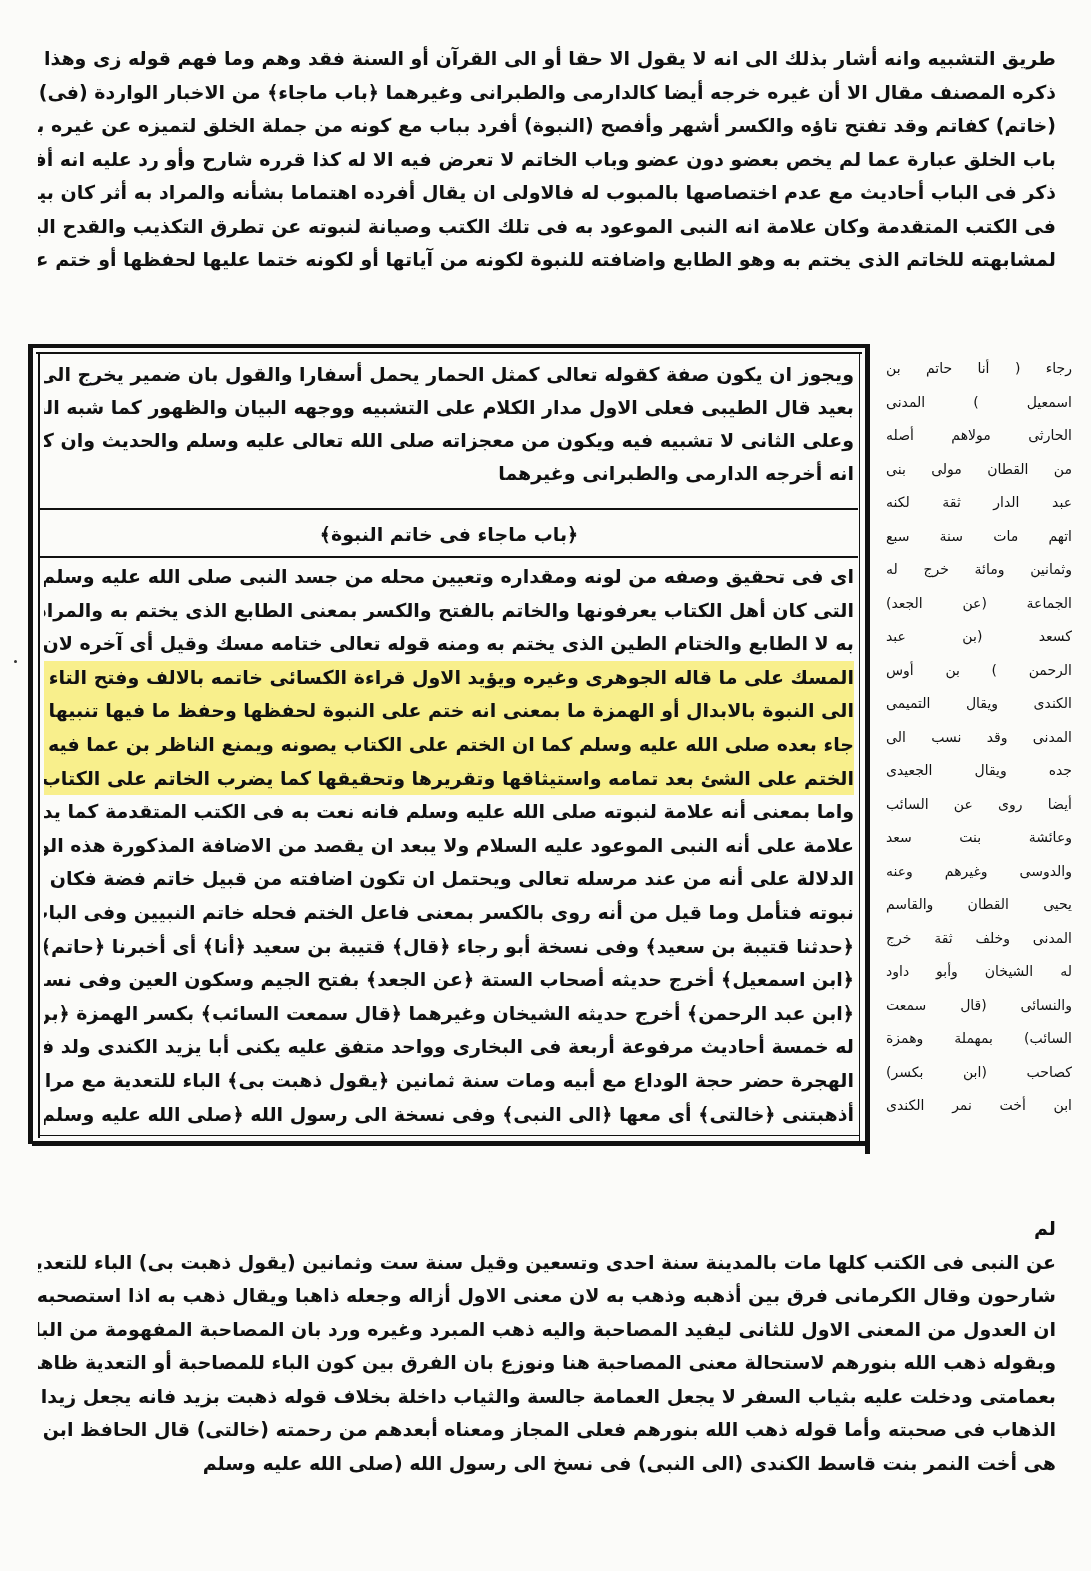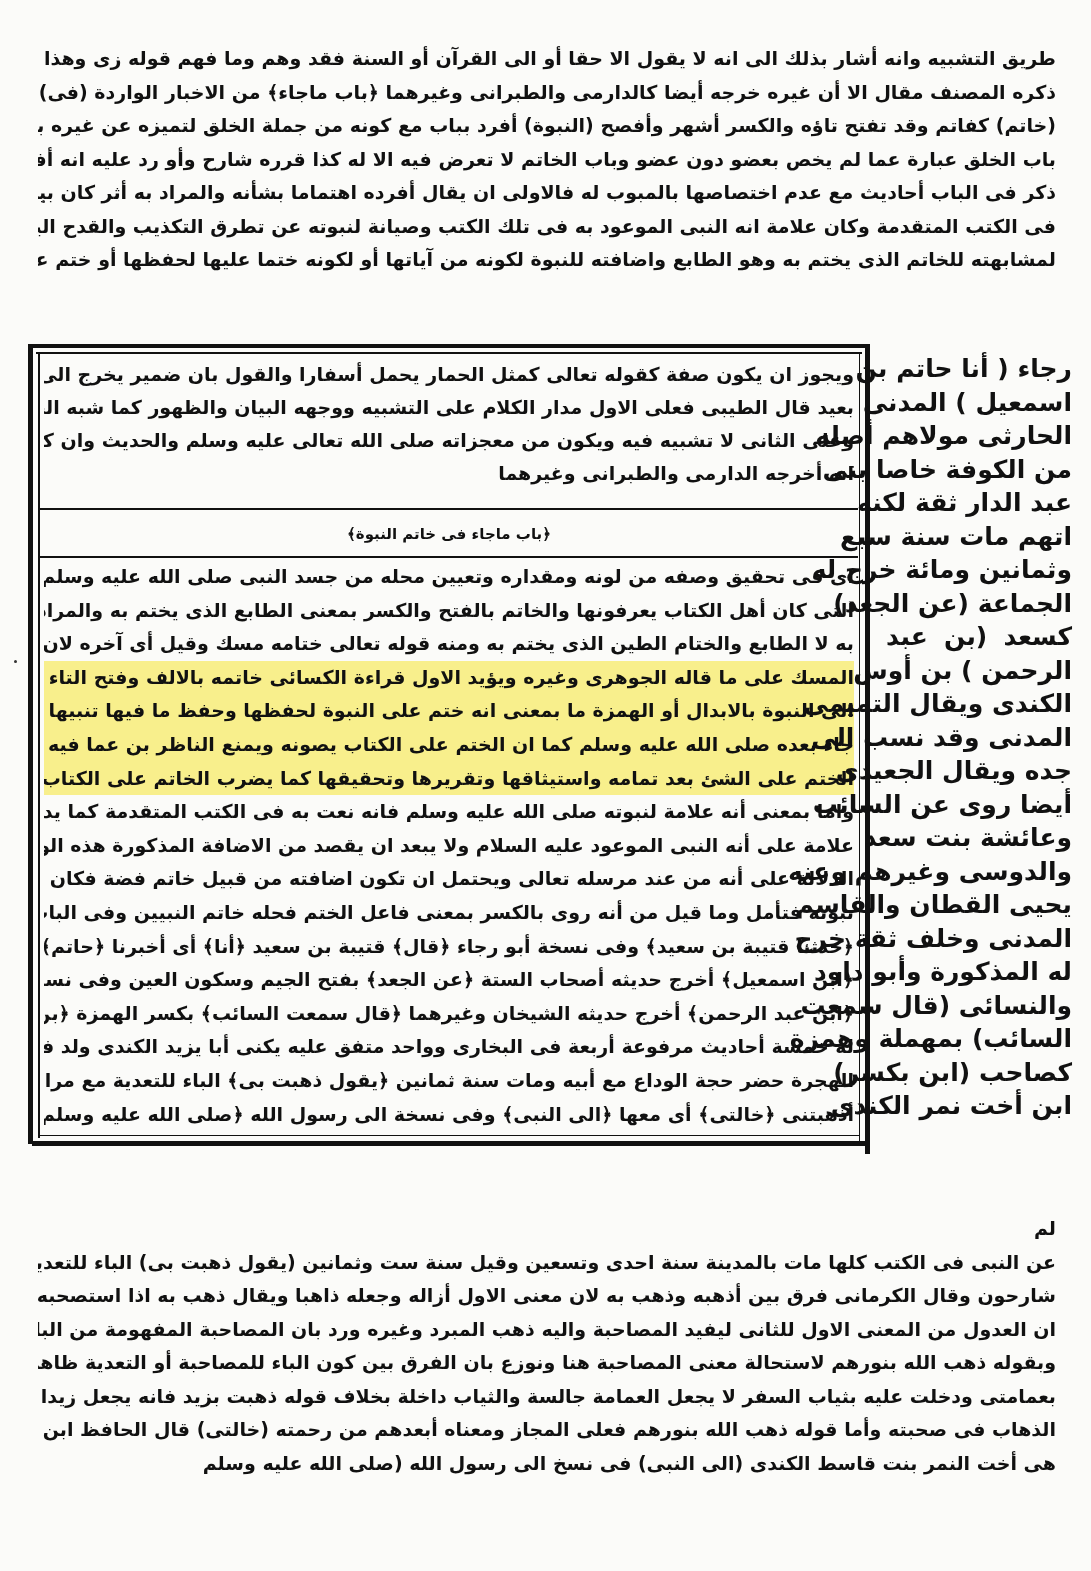--- a/index.html
+++ b/index.html
@@ -43,30 +43,30 @@
   .frame .bottom-thin { position: absolute; left: 10px; right: 10px; bottom: 48px; height: 1.5px; background: #111; }
   .frame .bottom-thick { position: absolute; left: 4px; right: 0; bottom: 38px; height: 5px; background: #111; }
 
   .box-content { position: absolute; left: 16px; right: 16px; }
   .box-upper { top: 14px; }
   .box-upper .line { height: 33px; line-height: 33px; }
   .box-upper .line.short { text-align: left; text-align-last: right; }
   .rule { position: absolute; left: 12px; right: 12px; height: 2px; background: #111; }
   .heading {
     position: absolute; left: 16px; right: 16px; top: 170px; height: 40px;
-    text-align: center; font-size: 15px; font-weight: bold; line-height: 40px;
+    text-align: center; font-size: 19px; font-weight: bold; line-height: 40px;
   }
   .box-lower { top: 216px; }
   .box-lower .line { height: 33.6px; line-height: 33.6px; }
   .hl { background: #f8ef8c; }
 
   
   .margin-col { position: absolute; left: 880px; top: 352px; width: 200px; }
   .margin-col .mline {
-    font-size: 25px; font-weight: bold; line-height: 33.5px; height: 33.5px;
+    font-size: 14px; font-weight: normal; line-height: 33.5px; height: 33.5px;
     text-align: justify; text-align-last: justify; white-space: nowrap; padding-right: 8px; padding-left: 6px;
   }
 
   
   .bottom-block { position: absolute; left: 38px; top: 1212px; width: 1018px; }
   .bottom-block .line { height: 33.5px; line-height: 33.5px; }
   .bottom-block .first { display: flex; justify-content: space-between; text-align-last: auto; }
   .bottom-block .right-only { text-align: center; text-align-last: right; }
   .lam-mark { font-size: 19px; font-weight: bold; }
   .stray-dot { position: absolute; width: 3px; height: 3px; background: #333; border-radius: 50%; }
@@ -131,36 +131,36 @@
     </div>
 
     <div class="bottom-thin"></div>
     <div class="bottom-thick"></div>
   </div>
 
   <div class="margin-col rtl">
     <div class="mline">رجاء ( أنا حاتم بن</div>
     <div class="mline">اسمعيل ) المدنى</div>
     <div class="mline">الحارثى مولاهم أصله</div>
-    <div class="mline">من الكوفة خاصا بنى</div>
+    <div class="mline">من القطان مولى بنى</div>
     <div class="mline">عبد الدار ثقة لكنه</div>
     <div class="mline">اتهم مات سنة سبع</div>
     <div class="mline">وثمانين ومائة خرج له</div>
     <div class="mline">الجماعة (عن الجعد)</div>
     <div class="mline">كسعد (بن عبد</div>
     <div class="mline">الرحمن ) بن أوس</div>
     <div class="mline">الكندى ويقال التميمى</div>
     <div class="mline">المدنى وقد نسب الى</div>
     <div class="mline">جده ويقال الجعيدى</div>
     <div class="mline">أيضا روى عن السائب</div>
     <div class="mline">وعائشة بنت سعد</div>
     <div class="mline">والدوسى وغيرهم وعنه</div>
     <div class="mline">يحيى القطان والقاسم</div>
     <div class="mline">المدنى وخلف ثقة خرج</div>
-    <div class="mline">له المذكورة وأبو داود</div>
+    <div class="mline">له الشيخان وأبو داود</div>
     <div class="mline">والنسائى (قال سمعت</div>
     <div class="mline">السائب) بمهملة وهمزة</div>
     <div class="mline">كصاحب (ابن بكسر)</div>
     <div class="mline">ابن أخت نمر الكندى</div>
   </div>
 
   <div class="bottom-block rtl">
     <div class="line first">
       <span class="lam-mark">لم</span>
     </div>

